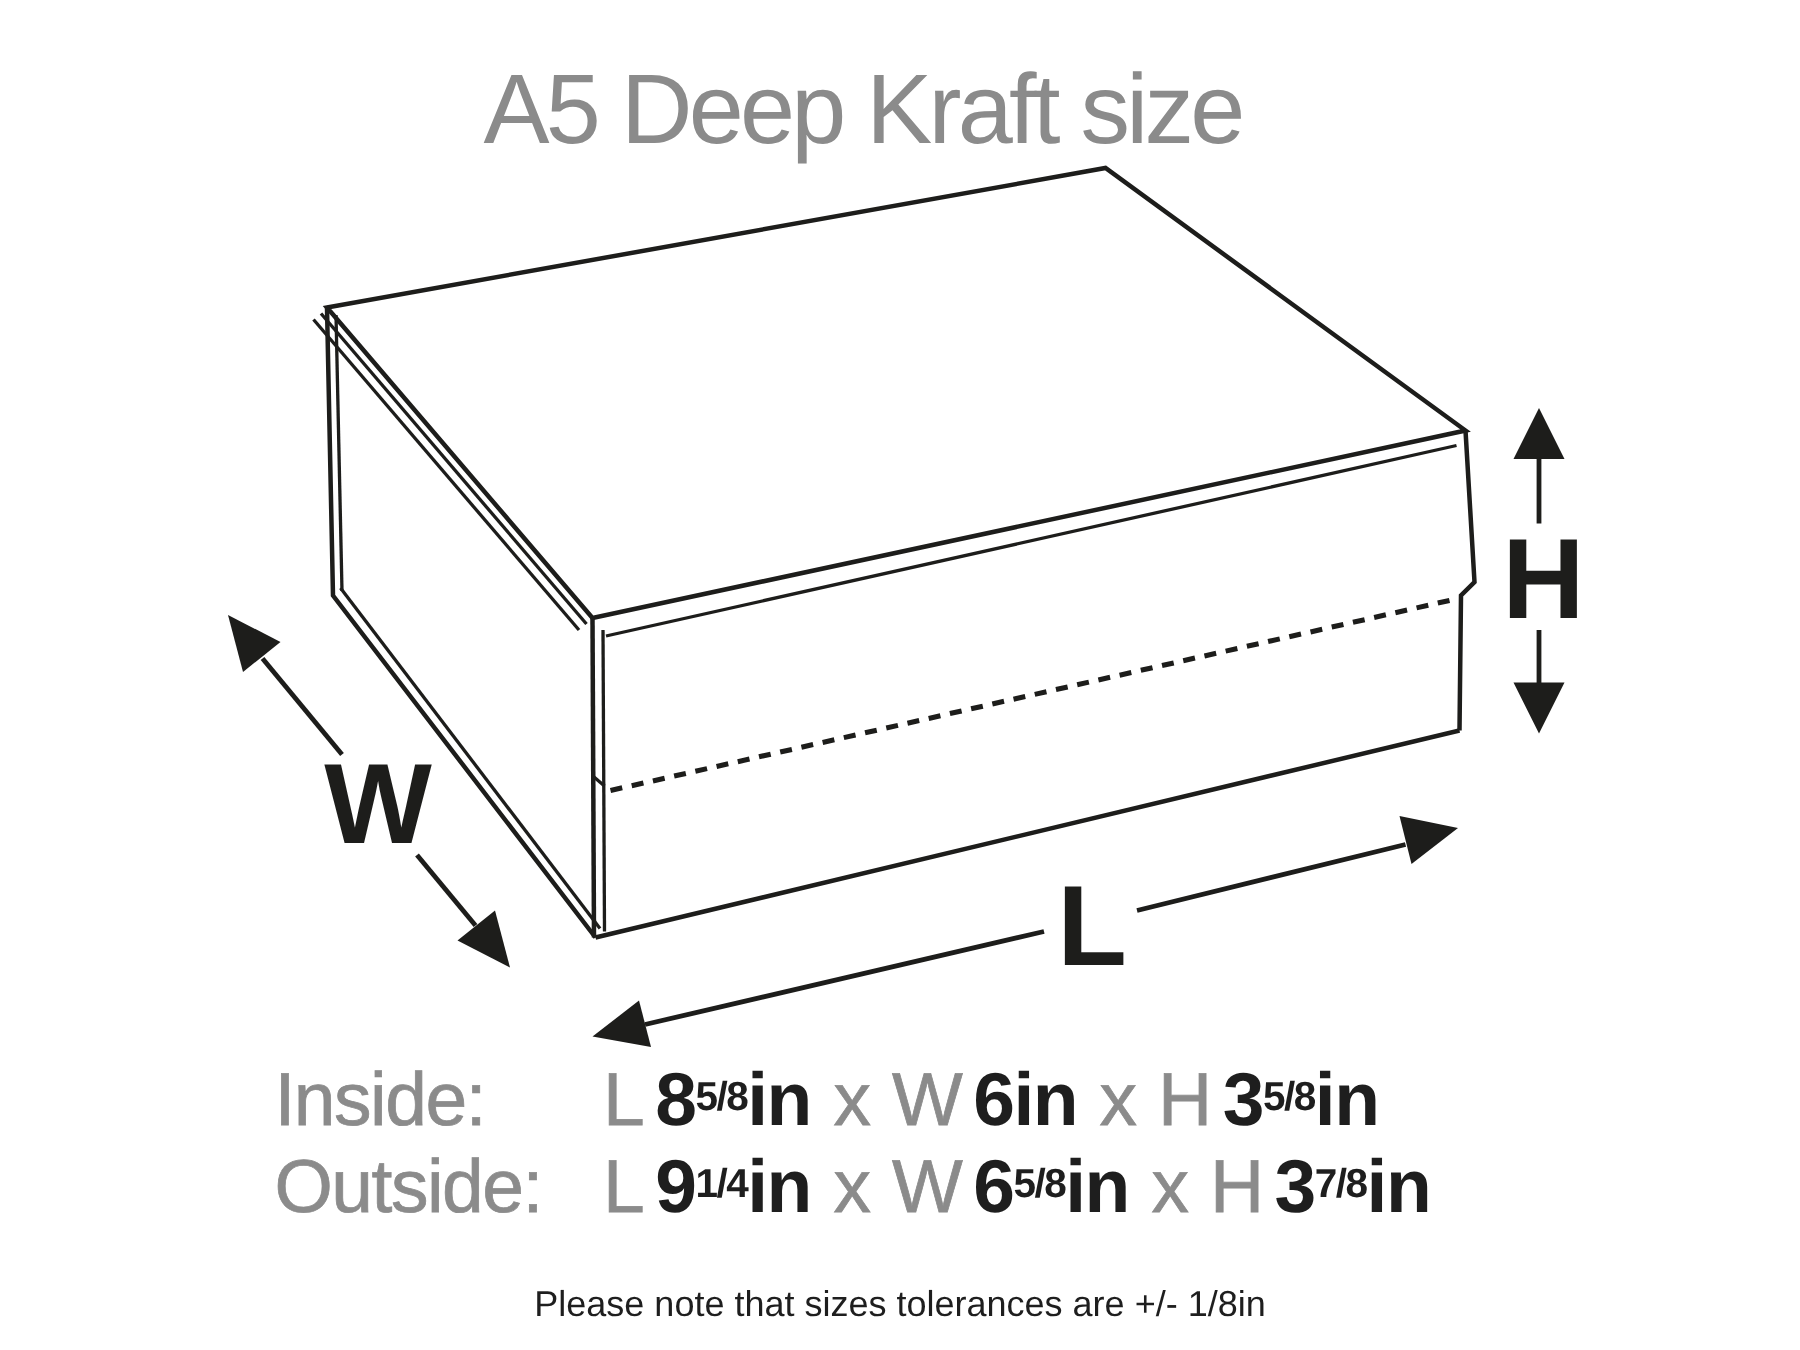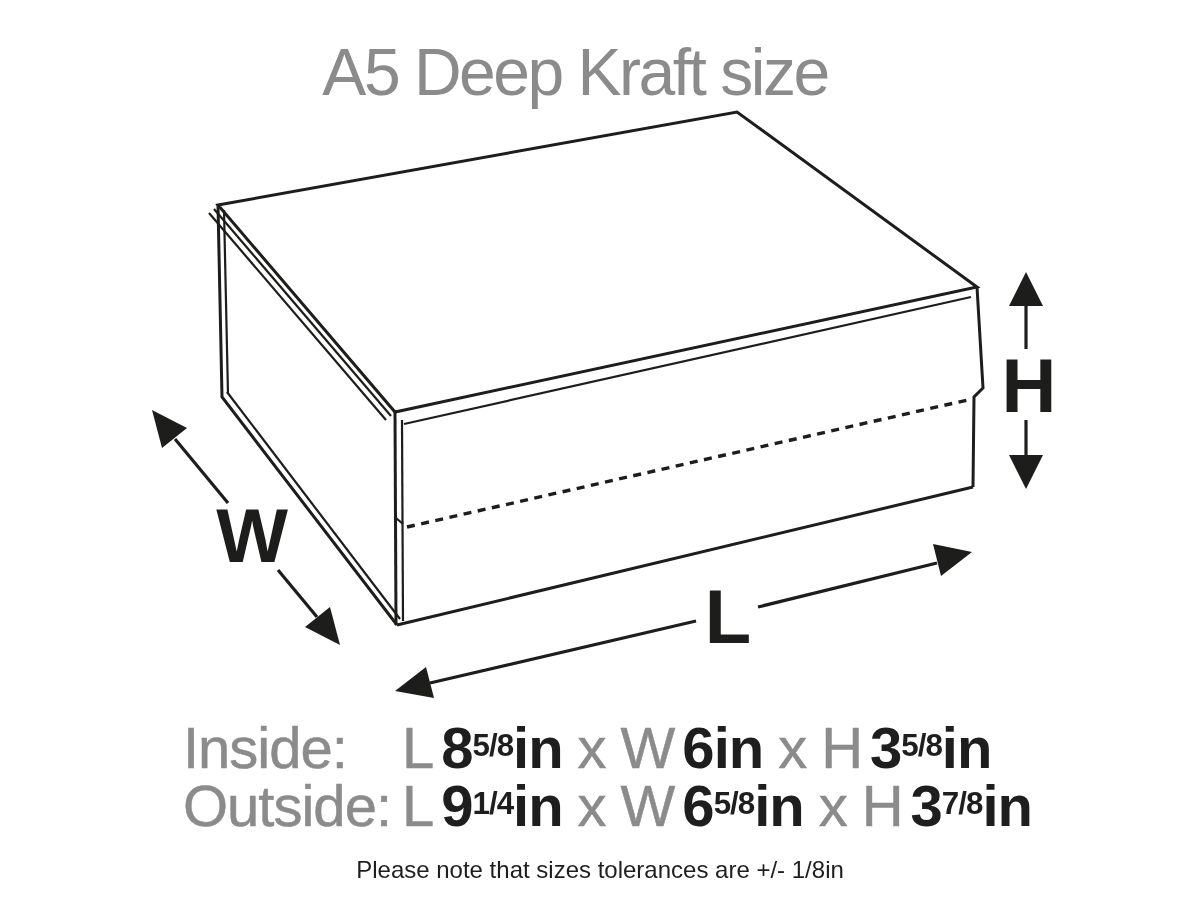--- a/index.html
+++ b/index.html
@@ -38,22 +38,22 @@
   svg.art text {
     font-family: "Liberation Sans", sans-serif;
     font-weight: 700;
     font-size: 76px;
     fill: #1d1d1b;
     text-anchor: middle;
   }
   .sizes {
     position: absolute;
     left: 183px;
-    top: 719px;
-    font-size: 58px;
+    top: 704px;
+    font-size: 50px;
     line-height: 58px;
     letter-spacing: -1px;
     white-space: nowrap;
     color: #1e1e1e;
   }
   .size-label {
     display: inline-block;
     width: 219px;
     color: #8b8b8b;
     -webkit-text-stroke: 0.5px #8b8b8b;

